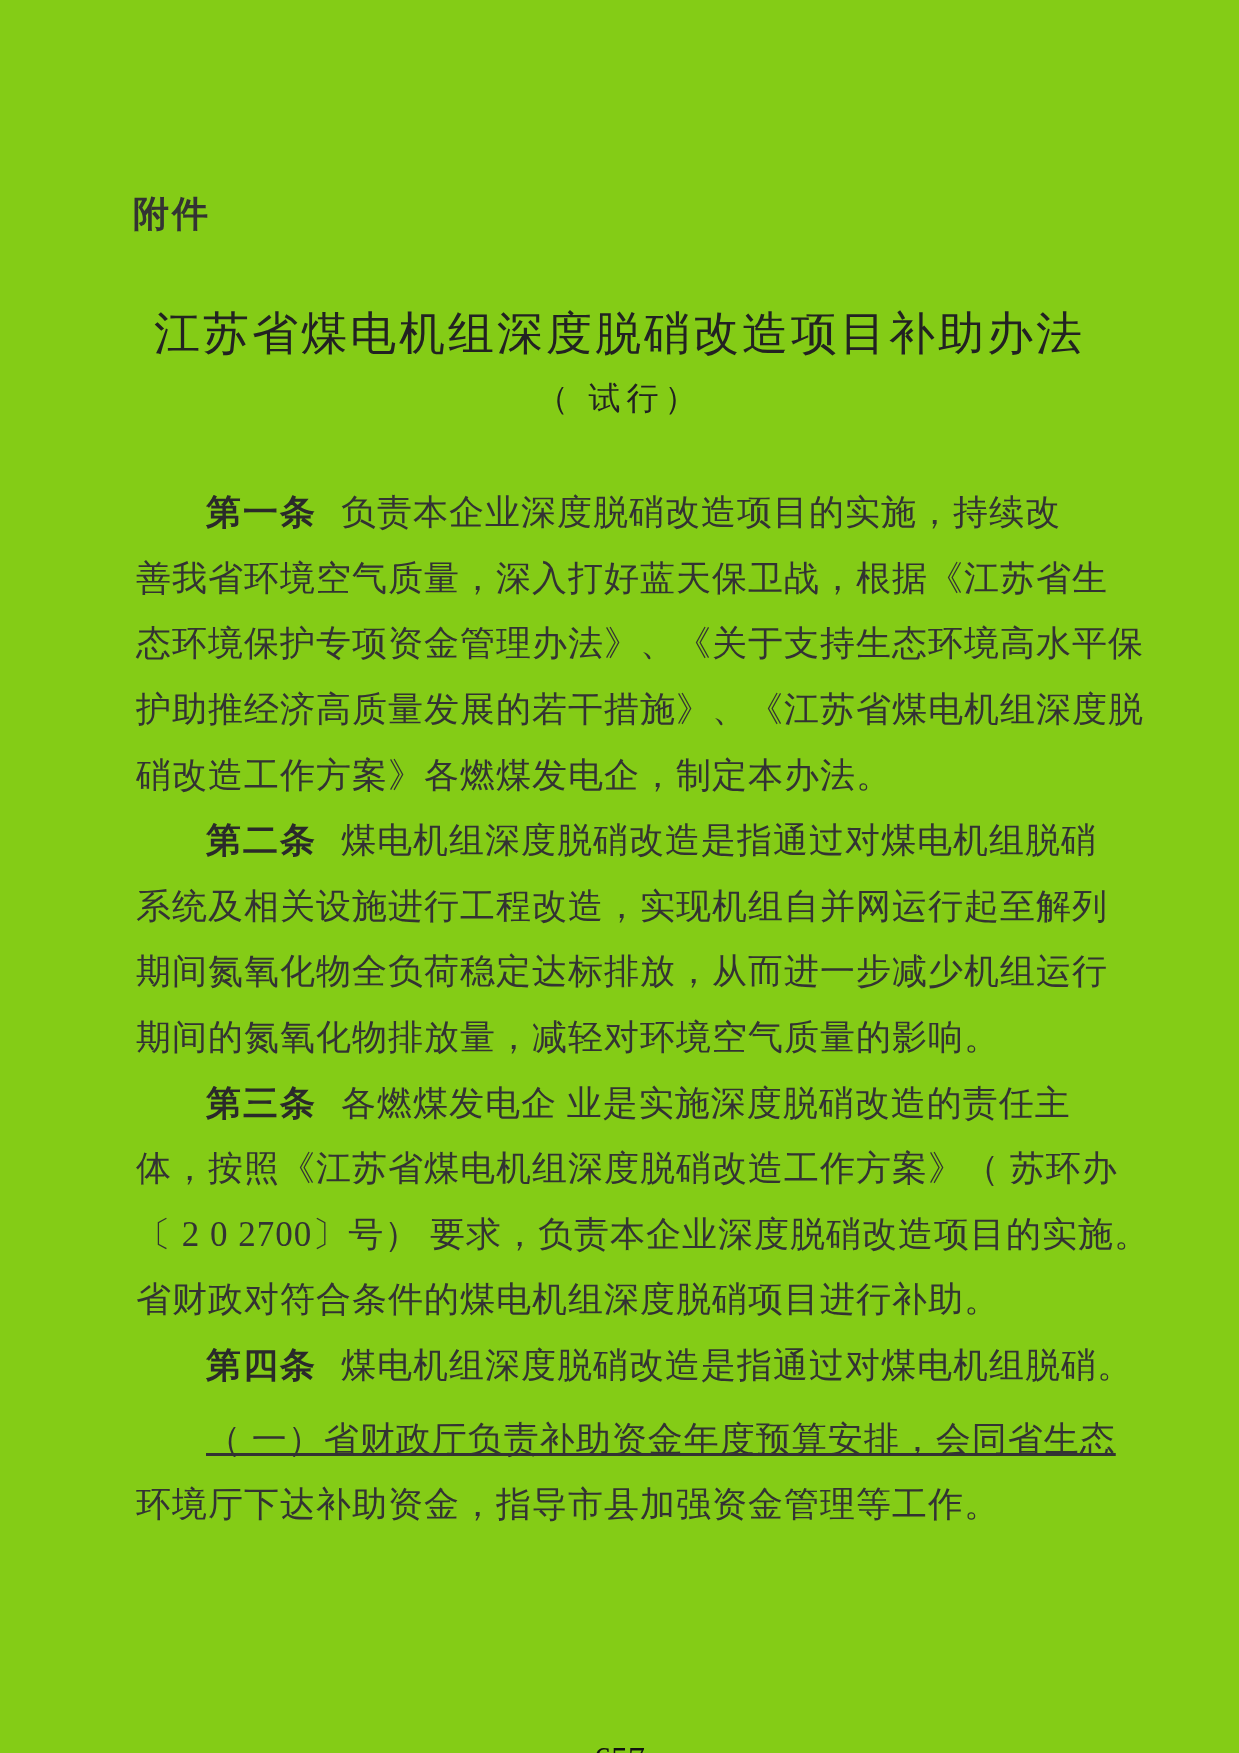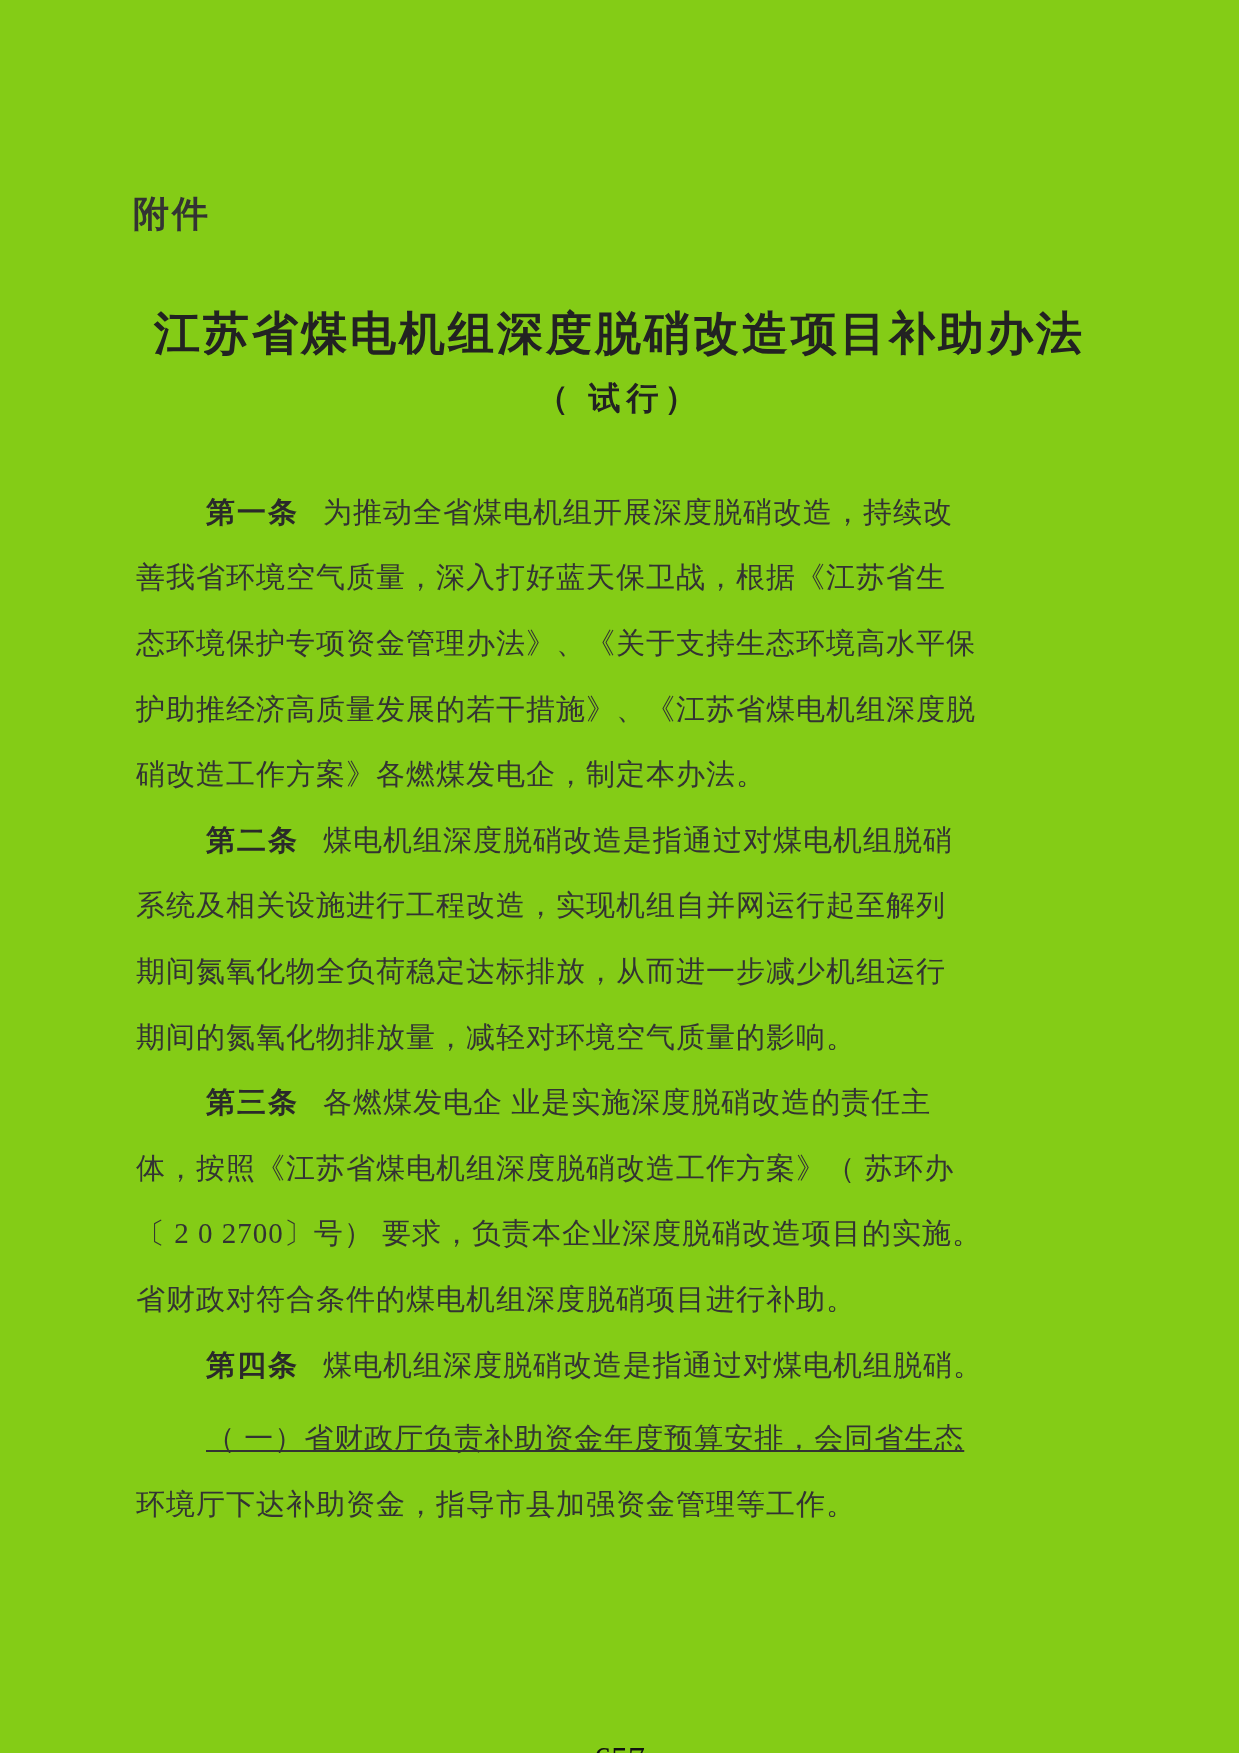--- a/index.html
+++ b/index.html
@@ -13,27 +13,27 @@
     overflow:hidden;
     box-shadow:0 0 6px rgba(0,0,0,.15);
   }
   .attachment{
     position:absolute;left:133px;top:190px;
     font-family:"Liberation Sans","DejaVu Sans",sans-serif;
     font-weight:700;font-size:36px;letter-spacing:3px;color:#333;
   }
   .title{
     position:absolute;left:0;right:0;top:302px;
-    text-align:center;font-weight:700;color:#222;
+    text-align:center;font-weight:400;color:#222;
   }
   .title .t1{font-size:46px;letter-spacing:3px;line-height:64px;}
   .title .t2{font-size:32px;letter-spacing:6px;line-height:64px;}
   .doc-body{
     position:absolute;left:136px;top:480px;width:980px;
-    font-size:29px;color:#333;
+    font-size:35px;color:#333;
   }
   .line{
     height:65.6px;
     display:flex;align-items:center;
     white-space:nowrap;
     letter-spacing:1px;
   }
   .line.indent{padding-left:70px;}
   .line.gap{margin-top:8px;text-decoration:underline;}
   .line .lead{
@@ -55,21 +55,21 @@
   <div class="attachment">附件</div>
 
   <div class="title">
     <div class="t1">江苏省煤电机组深度脱硝改造项目补助办法</div>
     <div class="t2">（ 试行）</div>
   </div>
 
   <div class="doc-body" id="doc-body">
       <div class="line indent">
         <span class="lead">第一条</span>
-        <span>为推动全省煤电机组开展深度脱硝改造，持续改</span>
+        <span>负责本企业深度脱硝改造项目的实施，持续改</span>
       </div>
       <div class="line">
         <span>善我省环境空气质量，深入打好蓝天保卫战，根据《江苏省生</span>
       </div>
       <div class="line">
         <span>态环境保护专项资金管理办法》、《关于支持生态环境高水平保</span>
       </div>
       <div class="line">
         <span>护助推经济高质量发展的若干措施》、《江苏省煤电机组深度脱</span>
       </div>

